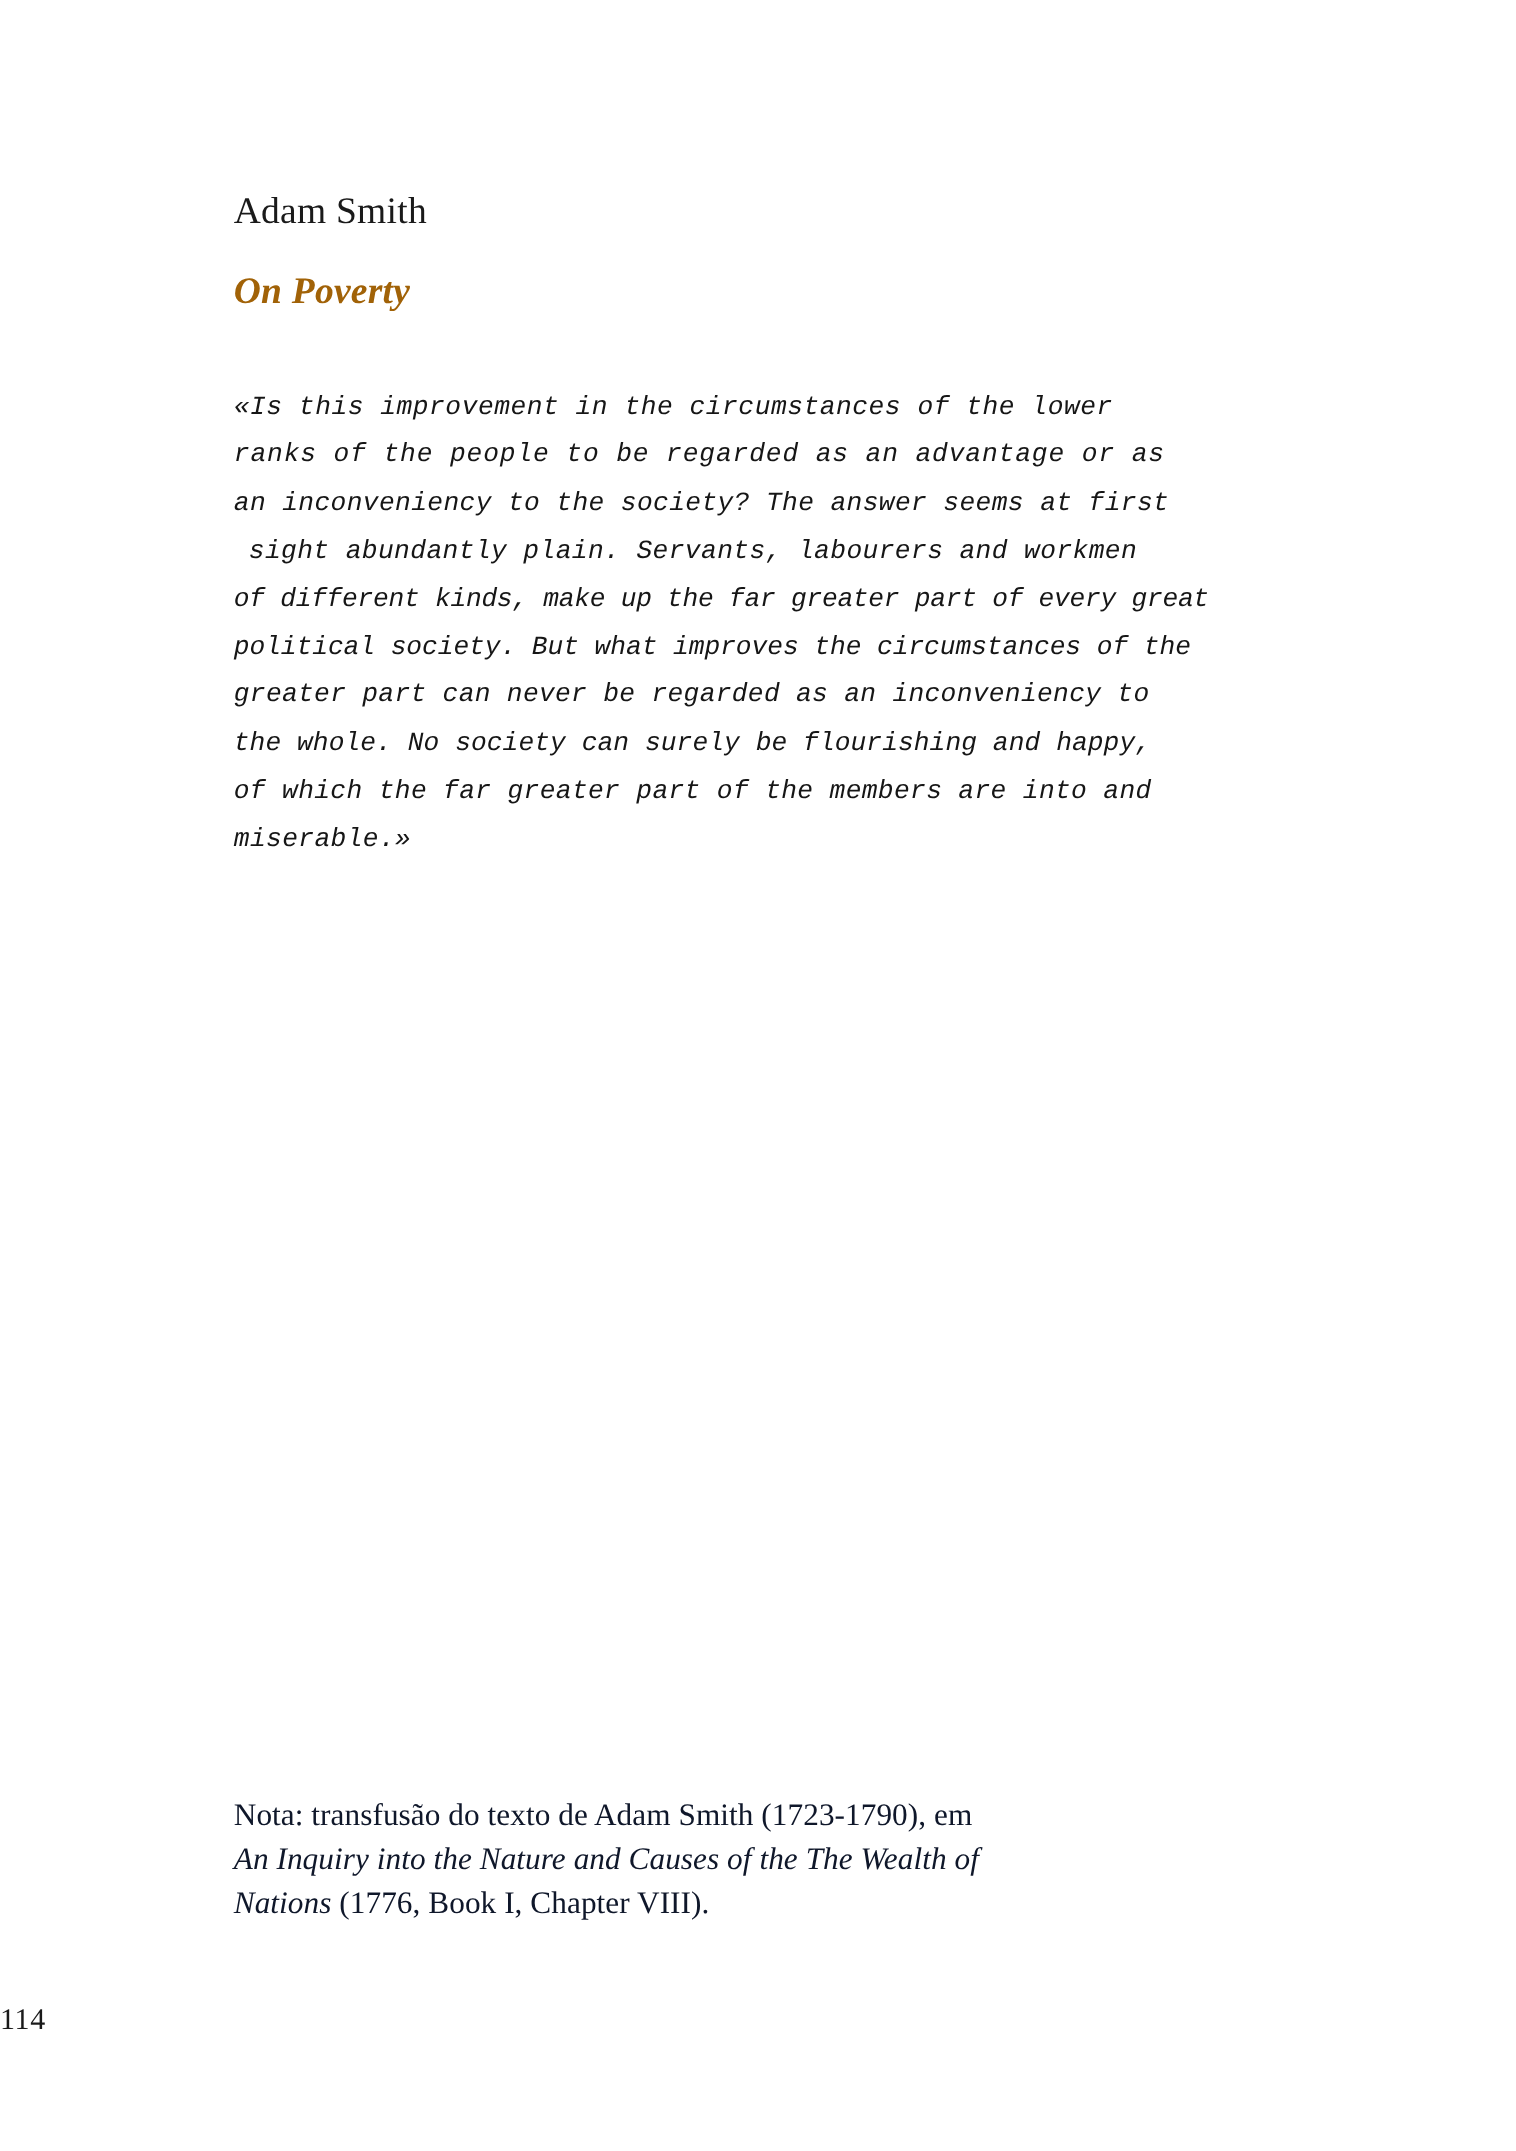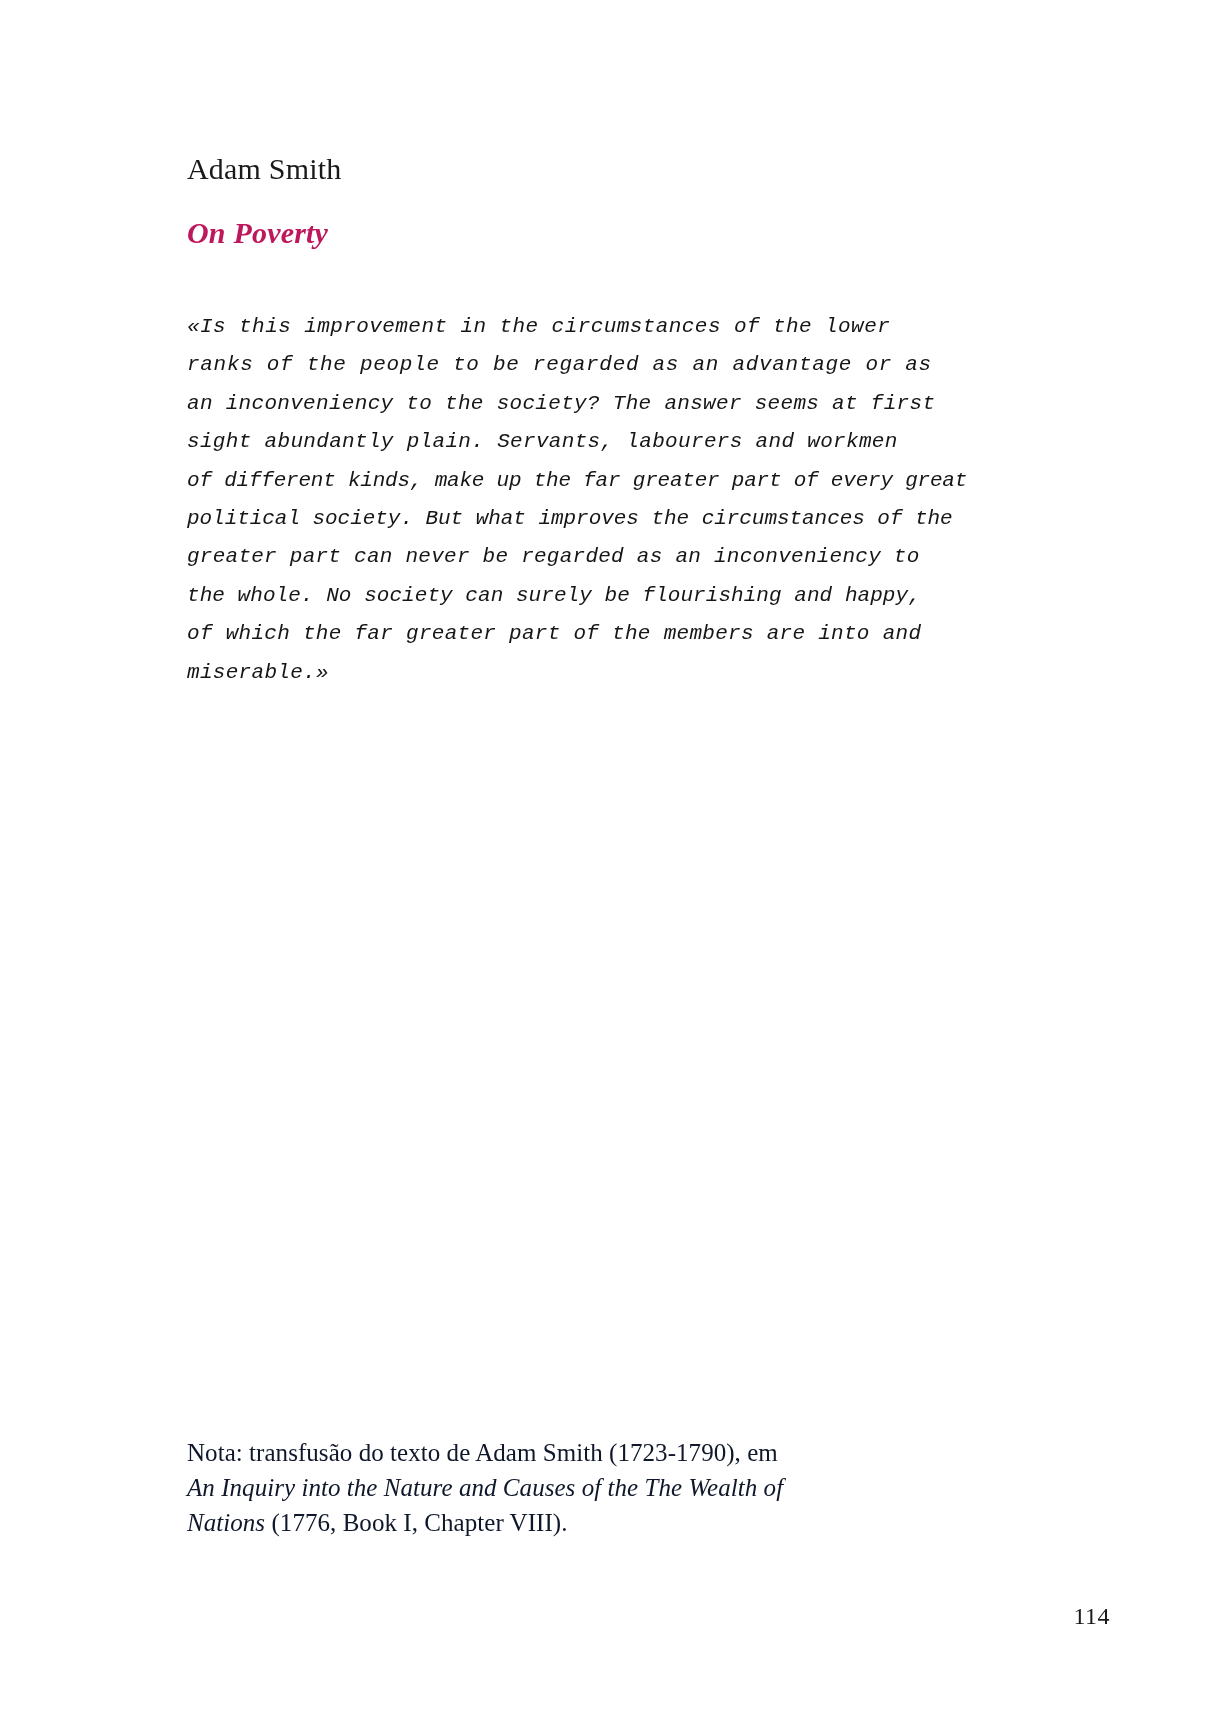--- a/index.html
+++ b/index.html
@@ -49,21 +49,21 @@
     letter-spacing: 0.2px;
     line-height: 1.25;
     margin: 0;
   }
 
   .piece-title {
     font-family: "Liberation Serif", "DejaVu Serif", serif;
     font-size: 30px;
     font-weight: 700;
     font-style: italic;
-    color: #be185d;
+    color: #a16207;
     letter-spacing: 0.2px;
     line-height: 1.25;
     margin: 26px 0 0 0;
   }
 
   
   .quote-block {
     position: absolute;
     top: 300px;
     left: 0;
@@ -78,21 +78,21 @@
     line-height: 38.4px;
     color: #161616;
     white-space: pre;
     letter-spacing: 0.1px;
   }
 
   
   .quote-line.j0 { letter-spacing: 0.42px; }
   .quote-line.j1 { letter-spacing: 0.70px; }
   .quote-line.j2 { letter-spacing: 0.30px; }
-  .quote-line.j3 { letter-spacing: 0.32px; }
+  .quote-line.j3 { letter-spacing: 0.32px; margin-left: 12px; }
   .quote-line.j4 { letter-spacing: -0.22px; }
   .quote-line.j5 { letter-spacing: -0.05px; }
   .quote-line.j6 { letter-spacing: 0.25px; }
   .quote-line.j7 { letter-spacing: 0.05px; text-align: center; }
   .quote-line.j8 { letter-spacing: 0.28px; }
   .quote-line.j9 { letter-spacing: 0.30px; }
 
   
   .note-block {
     position: absolute;
@@ -113,21 +113,21 @@
   .note-line .ital {
     font-style: italic;
   }
 
   
   .folio {
     position: absolute;
     top: 1595px;
     left: 0;
     width: 1110px;
-    text-align: right;
+    text-align: left;
     font-family: "Liberation Serif", "DejaVu Serif", serif;
     font-size: 24px;
     color: #1a1a1a;
     letter-spacing: 0.5px;
   }
 </style>
 </head>
 <body>
 
 <div class="page">

